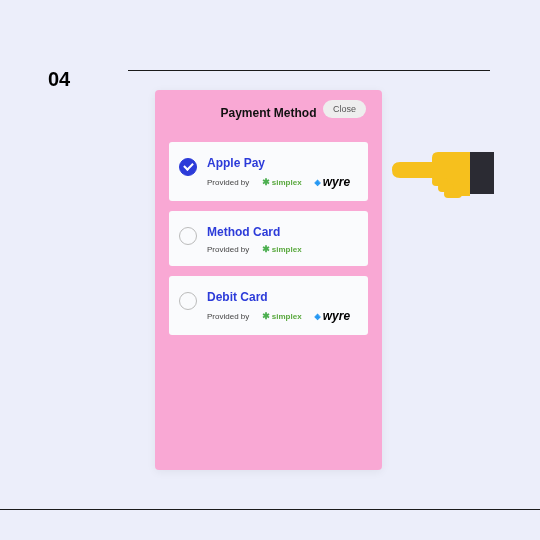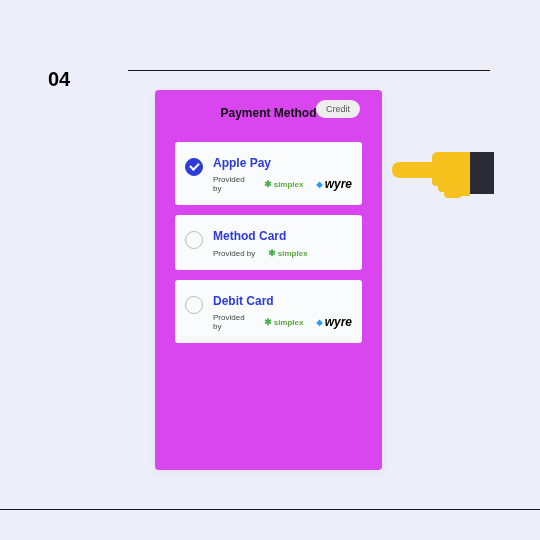--- a/index.html
+++ b/index.html
@@ -34,24 +34,24 @@
       right: 0;
       height: 1px;
       background: #1a1a1a;
     }
     .phone {
       position: absolute;
       left: 155px;
       top: 90px;
       width: 227px;
       height: 380px;
-      background: #d946ef;
+      background: #f9a8d4;
       border-radius: 4px;
       box-shadow: 0 2px 10px rgba(0,0,0,0.06);
-      padding: 10px 20px;
+      padding: 10px 14px;
     }
     .phone-header {
       display: flex;
       align-items: center;
       justify-content: center;
       position: relative;
       height: 26px;
       margin-bottom: 16px;
     }
     .phone-title {
@@ -158,21 +158,21 @@
 </head>
 <body>
 
 <div class="step-number">04</div>
 <div class="top-line"></div>
 <div class="bottom-line"></div>
 
 <div class="phone">
   <div class="phone-header">
     <div class="phone-title">Payment Method</div>
-    <div class="close-btn">Credit</div>
+    <div class="close-btn">Close</div>
   </div>
 
   <div class="option">
     <div class="radio selected"></div>
     <div class="option-body">
       <div class="option-title">Apple Pay</div>
       <div class="provided-row">
         <span>Provided by</span>
         <span class="provider-simplex">simplex</span>
         <span class="provider-wyre">wyre</span>

